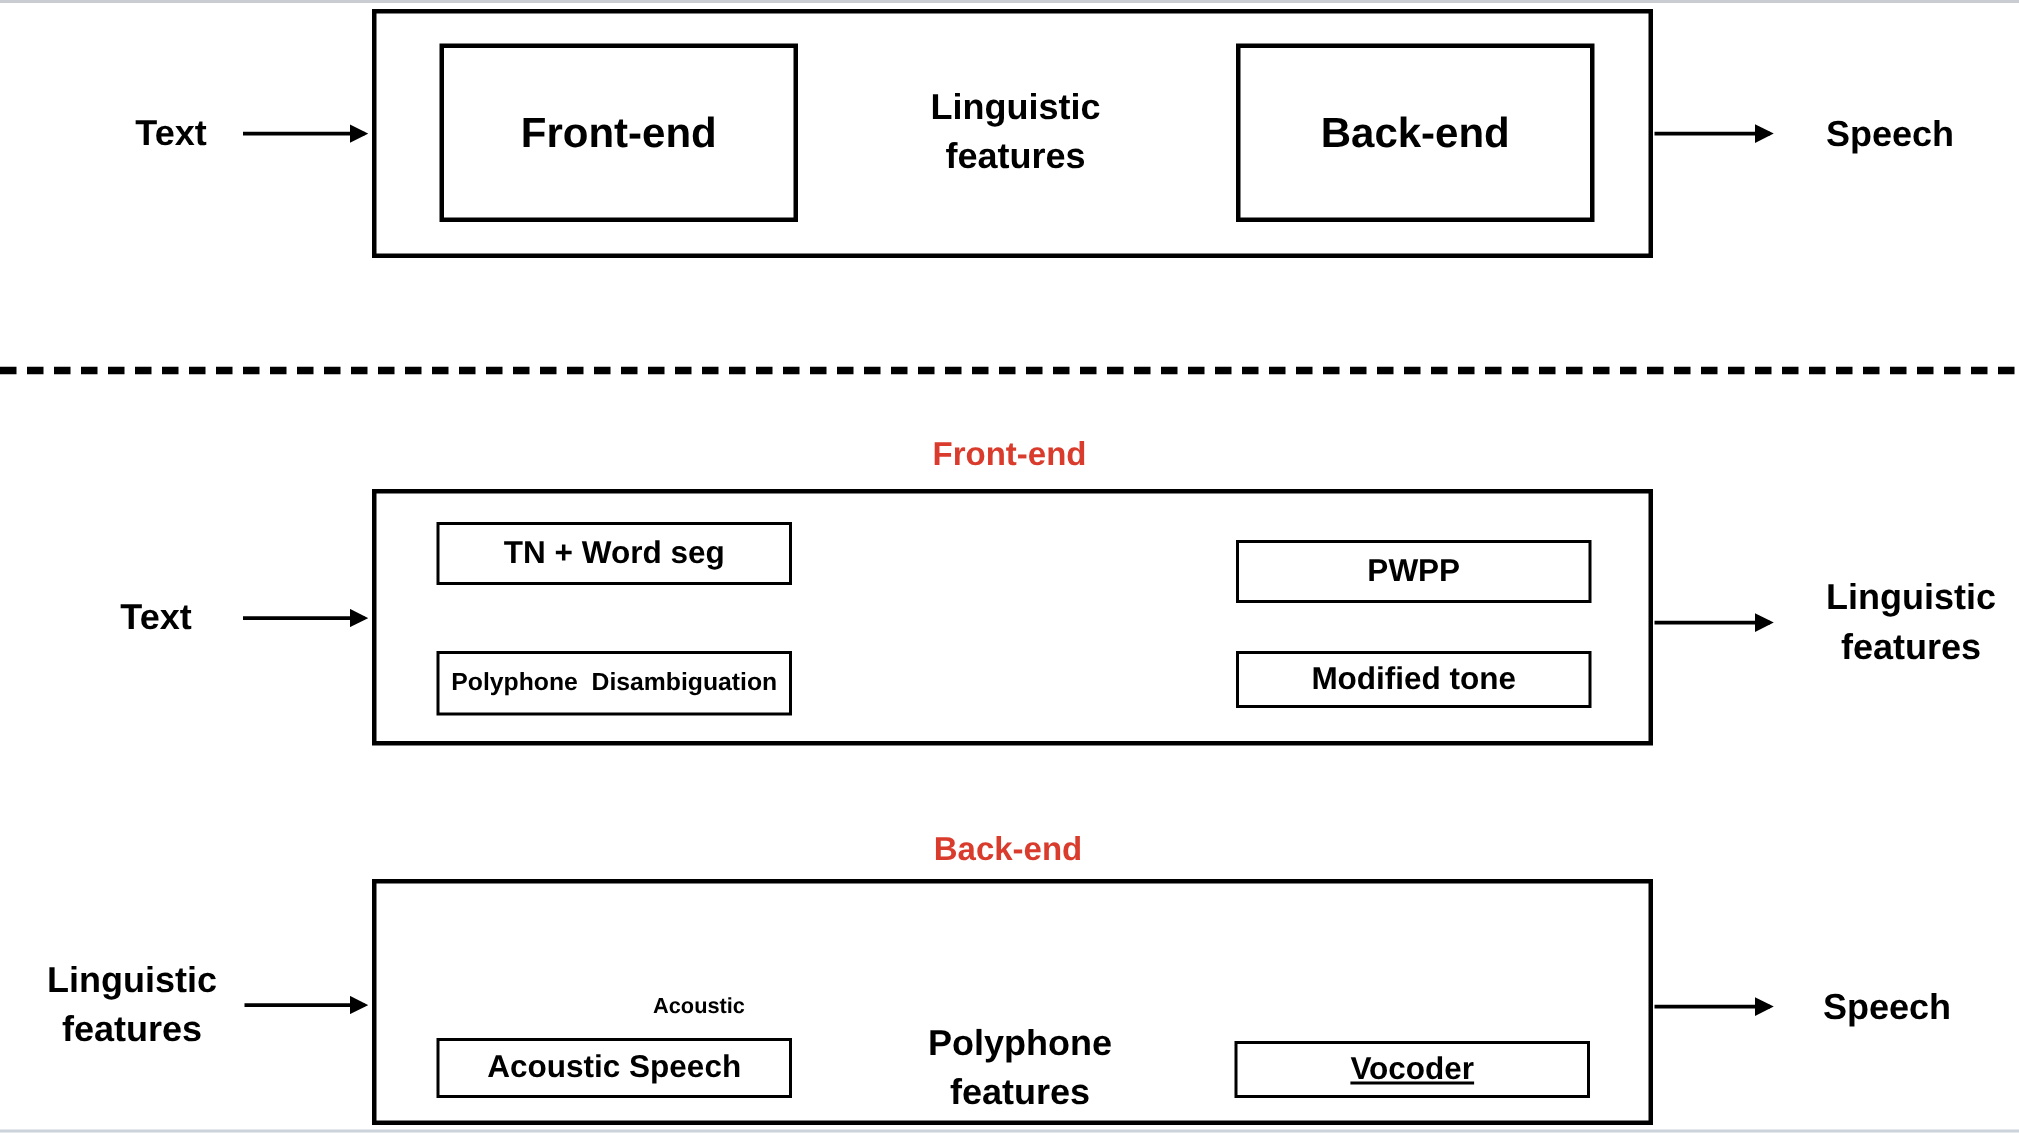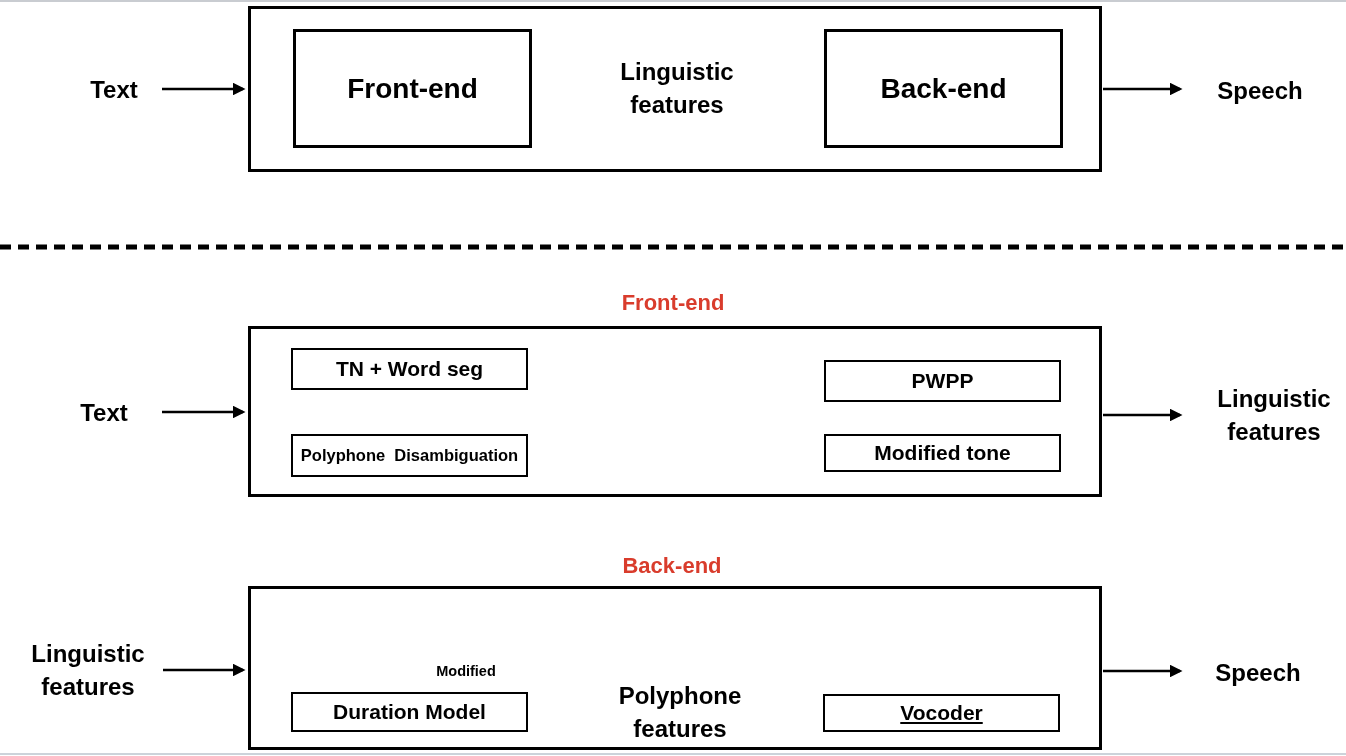--- a/index.html
+++ b/index.html
@@ -101,23 +101,23 @@
   <div class="label red-title" style="left: 672px; top: 566px; color: rgb(217, 60, 44);">Back-end</div>
 
   <div class="label io-label" style="left:88px;top:670px;">
     <div>Linguistic</div>
     <div>features</div>
   </div>
 
   <div class="box" style="left:248px;top:586px;width:854px;height:164px;"></div>
 
 
-  <div class="label tiny-label" style="left:466px;top:671px;">Modified</div>
+  <div class="label tiny-label" style="left:466px;top:671px;">Acoustic</div>
 
-  <div class="box box-md thin" style="left:291px;top:692px;width:237px;height:40px;">Duration Model</div>
+  <div class="box box-md thin" style="left:291px;top:692px;width:237px;height:40px;">Acoustic Speech</div>
 
   <div class="label io-label" style="left:680px;top:712px;">
     <div>Polyphone</div>
     <div>features</div>
   </div>
 
   <div class="box box-md thin" style="left:823px;top:694px;width:237px;height:38px;text-decoration:underline;">Vocoder</div>
 
   <div class="label io-label" style="left:1258px;top:672px;">Speech</div>
 

